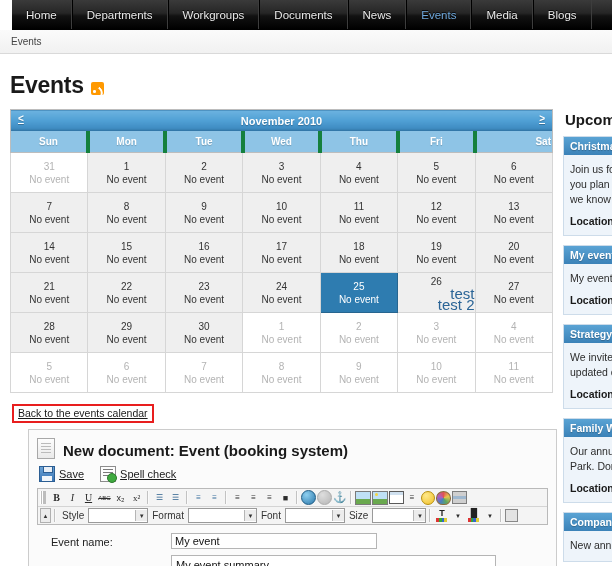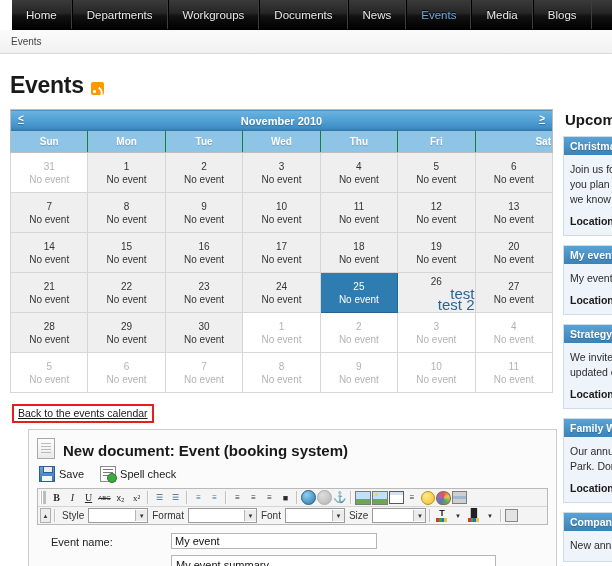--- a/index.html
+++ b/index.html
@@ -132,21 +132,21 @@
   .cal-nav.prev { left: 7px; }
   .cal-nav.next { right: 7px; }
 
   .cal-dow th {
     height: 19px;
     background: #8ec4e6;
     color: #fff;
     font-size: 10px;
     font-weight: bold;
     text-align: center;
-    border-right: 1px solid #15803d;
+    border-right: 4px solid #15803d;
     border-bottom: 1px solid #bdbdbd;
     text-shadow: 0 1px 1px rgba(0,0,0,.2);
   }
   .cal-dow th:last-child { border-right: none; text-align: right; }
 
   .calendar td {
     height: 35px;
     vertical-align: middle;
     text-align: center;
     border: 1px solid #d6d6d6;
@@ -226,20 +226,21 @@
   .doc-actions {
     display: flex;
     align-items: center;
     gap: 7px;
     padding: 7px 0 6px 10px;
   }
   .act { display: flex; align-items: center; gap: 4px; margin-right: 9px; }
   .act-label {
     font-size: 11px;
     color: #1a1a1a;
+    text-decoration: underline;
     cursor: pointer;
   }
   .ic-save {
     width: 14px; height: 14px;
     background: linear-gradient(to bottom, #6ba3d6, #3b76b5);
     border: 1px solid #2c5e93;
     position: relative;
     flex: none;
   }
   .ic-save::before {

